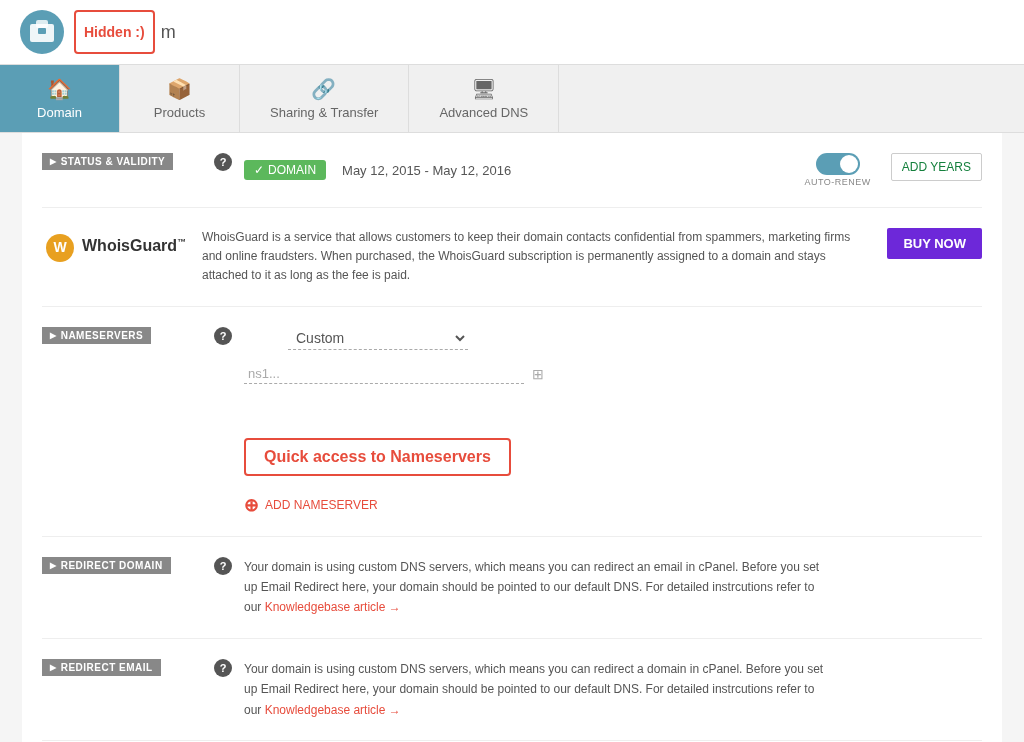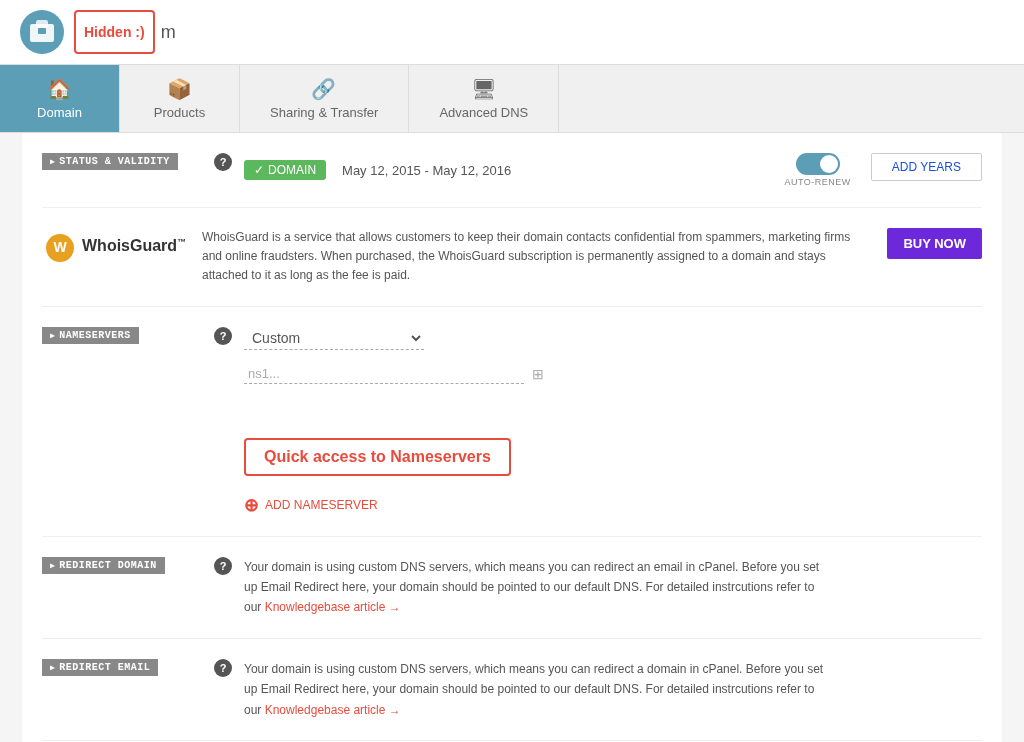--- a/index.html
+++ b/index.html
@@ -16,49 +16,49 @@
     .nav-tabs { background: #f0f0f0; display: flex; border-bottom: 1px solid #ddd; }
     .nav-tab { display: flex; flex-direction: column; align-items: center; padding: 12px 30px; cursor: pointer; font-size: 13px; color: #666; border-right: 1px solid #ddd; min-width: 120px; text-decoration: none; }
     .nav-tab.active { background: #5b9eb5; color: #fff; }
     .tab-icon { font-size: 20px; margin-bottom: 4px; }
 
     
     .content { padding: 0 20px; background: #fff; max-width: 980px; margin: 0 auto; }
 
     
     .section-row { display: flex; align-items: flex-start; padding: 20px 0; border-bottom: 1px solid #eee; }
-    .section-label { min-width: 160px; display: flex; align-items: flex-end; font-family: Liberation Mono, monospace; }
+    .section-label { min-width: 160px; display: flex; align-items: flex-end; }
     .section-label-text { background: #888; color: #fff; font-size: 10px; font-weight: bold; padding: 3px 8px; text-transform: uppercase; letter-spacing: 0.5px; display: flex; align-items: center; }
     .section-label-text::before { content: '▶'; margin-right: 4px; font-size: 8px; }
     .help-icon { width: 18px; height: 18px; border-radius: 50%; background: #555; color: #fff; display: flex; align-items: center; justify-content: center; font-size: 11px; font-weight: bold; margin: 0 12px; cursor: pointer; flex-shrink: 0; }
     .section-content { flex: 1; }
     .section-action { margin-left: 20px; }
 
     
     .status-row { display: flex; align-items: center; gap: 16px; flex-wrap: wrap; }
     .active-badge { background: #5cb85c; color: #fff; padding: 3px 10px; border-radius: 3px; font-size: 12px; display: flex; align-items: center; gap: 4px; }
     .date-range { color: #555; font-size: 13px; }
     .auto-renew { display: flex; flex-direction: column; align-items: center; margin-left: auto; }
     .toggle { width: 44px; height: 22px; background: #5b9eb5; border-radius: 11px; position: relative; cursor: pointer; }
     .toggle::after { content: ''; position: absolute; right: 2px; top: 2px; width: 18px; height: 18px; border-radius: 50%; background: #fff; }
     .auto-renew-label { font-size: 9px; color: #888; margin-top: 2px; text-transform: uppercase; letter-spacing: 0.5px; }
-    .btn-add-years { background: #fff; border: 1px solid #ccc; padding: 6px 20px; font-size: 12px; cursor: pointer; color: #1d4ed8; border-radius: 2px; }
+    .btn-add-years { background: #fff; border: 1px solid #ccc; padding: 6px 10px; font-size: 12px; cursor: pointer; color: #15803d; border-radius: 2px; }
 
     
     .whoisguard-row { display: flex; align-items: flex-start; padding: 20px 0; border-bottom: 1px solid #eee; }
     .whoisguard-logo { display: flex; align-items: center; min-width: 160px; }
     .wg-logo { display: flex; align-items: center; gap: 4px; }
     .wg-icon { width: 36px; height: 36px; }
     .wg-text { font-size: 16px; font-weight: bold; color: #333; }
     .wg-tm { font-size: 9px; vertical-align: super; }
     .whoisguard-desc { flex: 1; font-size: 12px; color: #555; line-height: 1.6; }
     .btn-buy-now { background: #6d28d9; color: #fff; border: none; padding: 8px 16px; font-size: 13px; font-weight: bold; cursor: pointer; border-radius: 2px; white-space: nowrap; }
 
     
-    .ns-select { display: flex; align-items: flex-end; gap: 8px; margin-bottom: 14px; }
+    .ns-select { display: flex; align-items: flex-end; gap: 8px; margin-bottom: 14px; margin-left: 44px; }
     .ns-dropdown { border: none; border-bottom: 1px dashed #aaa; background: transparent; font-size: 14px; color: #555; padding: 2px 4px; cursor: pointer; min-width: 180px; }
     .ns-fields { display: flex; flex-direction: column; gap: 6px; margin-bottom: 10px; }
     .ns-field-row { display: flex; align-items: center; gap: 8px; }
     .ns-input { border: none; border-bottom: 1px dashed #aaa; background: transparent; font-size: 13px; color: #555; padding: 2px 4px; min-width: 280px; }
     .ns-edit-icon { color: #aaa; font-size: 14px; }
     .quick-access-banner { border: 2px solid #e74c3c; color: #e74c3c; font-size: 16px; font-weight: bold; padding: 8px 18px; border-radius: 4px; display: inline-block; margin-bottom: 10px; margin-top: 44px; }
     .add-ns-btn { display: flex; align-items: center; gap: 6px; color: #e74c3c; font-size: 12px; cursor: pointer; border: none; background: none; }
     .add-ns-btn .plus { font-size: 18px; font-weight: bold; }
 
     

